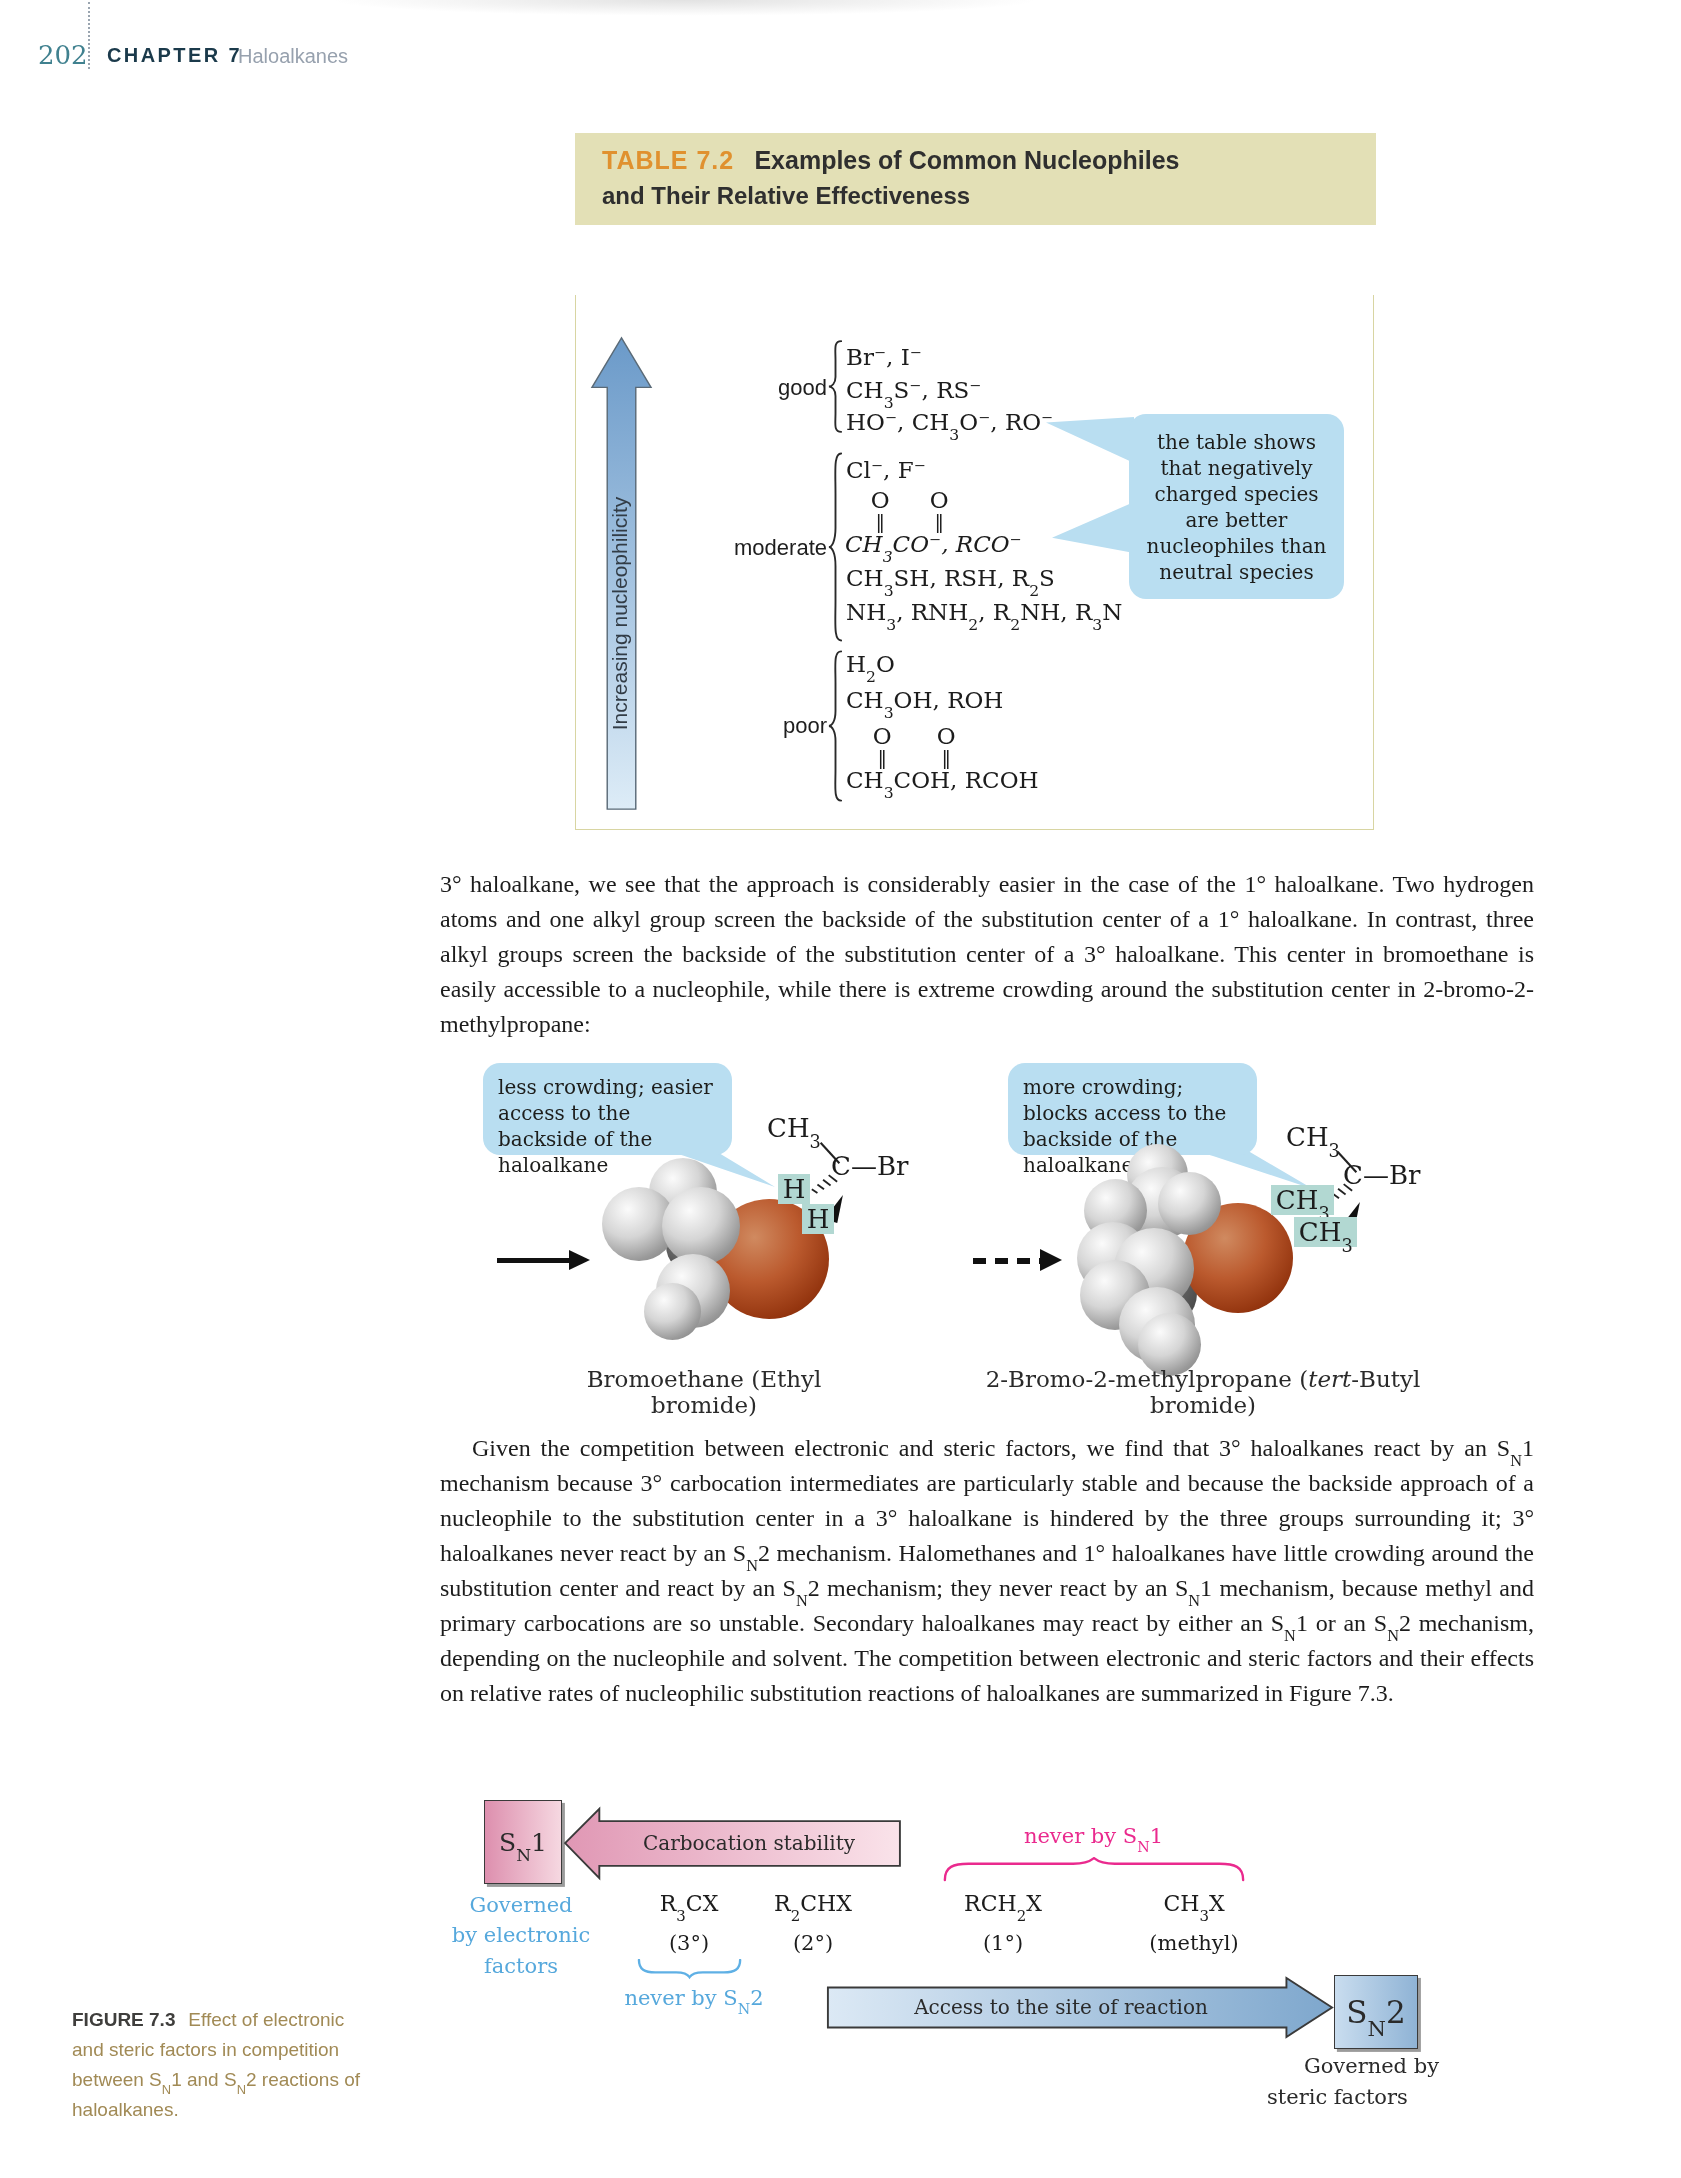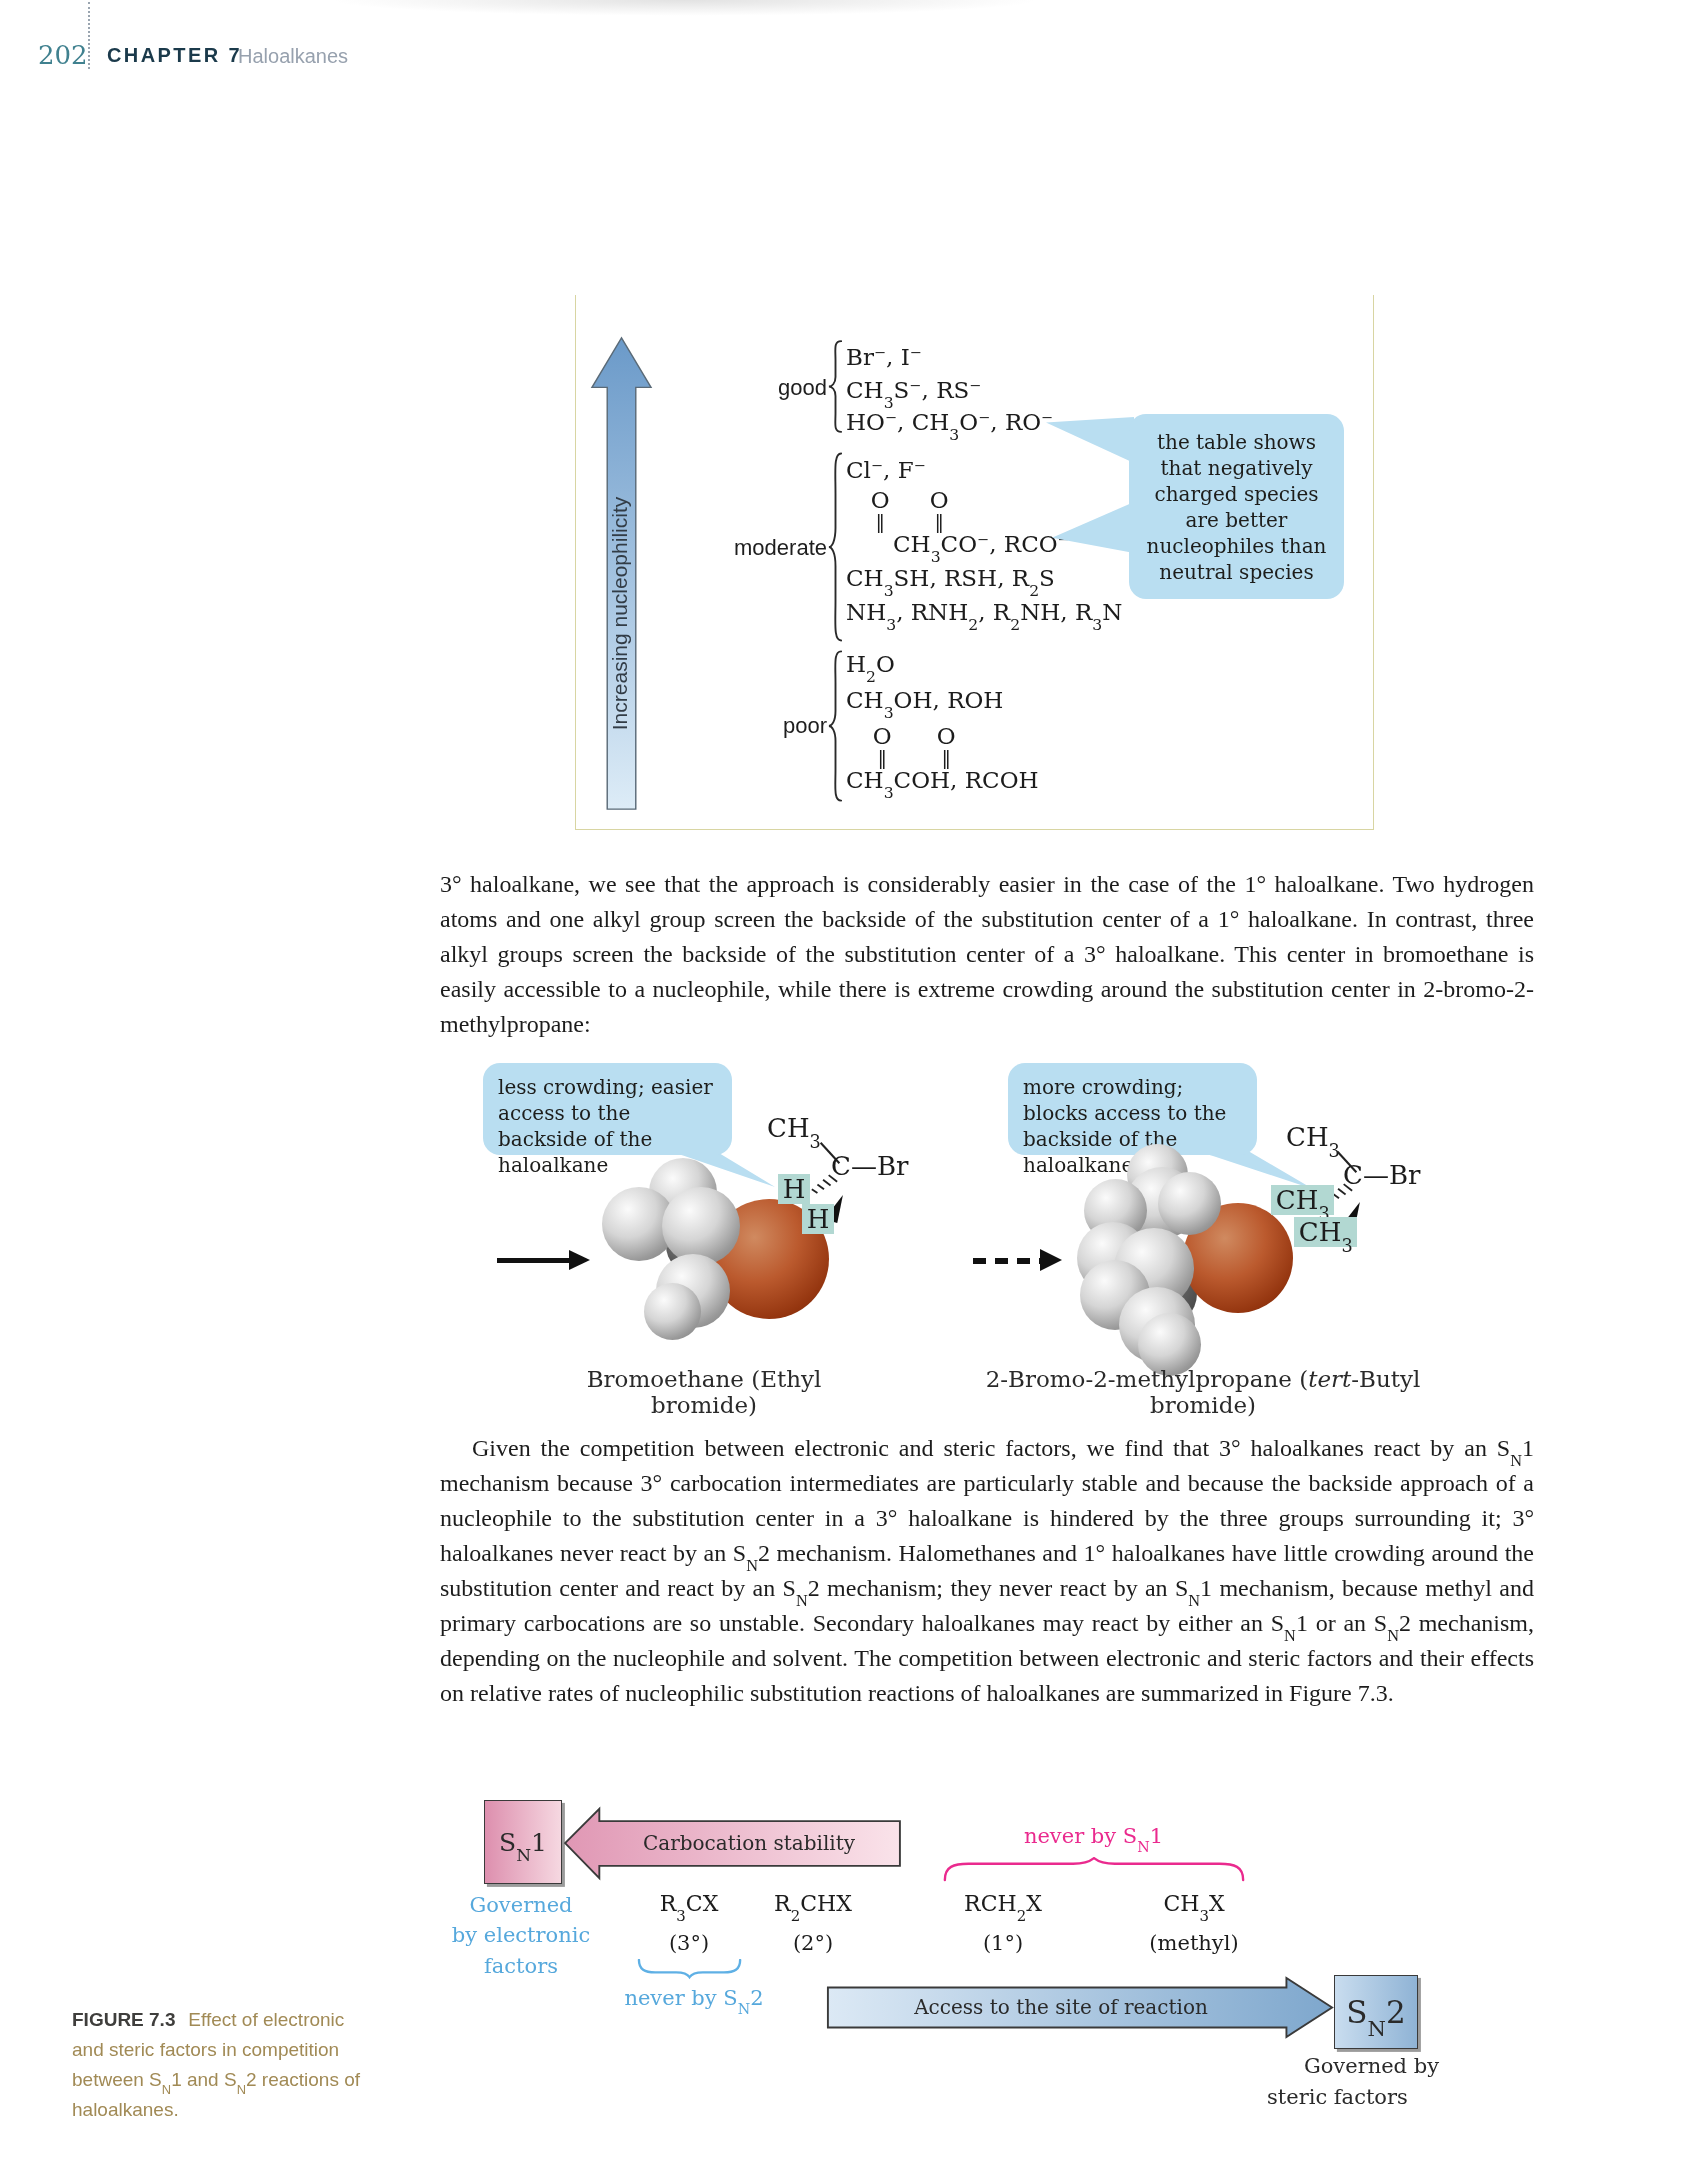--- a/index.html
+++ b/index.html
@@ -29,20 +29,27 @@
 
 <div class="abs" style="left:0;top:0;width:856px;height:76px;">
   <div class="abs chem" style="left:38px;top:40px;font-size:26px;color:#40818f;">202</div>
   <div class="abs" style="left:88px;top:1.9px;height:67px;border-left:2.9px dotted #9aa5b0;"></div>
   <div class="abs sans" style="left:107px;top:44px;font-size:20px;font-weight:bold;letter-spacing:2.4px;color:#1b3a4b;">CHAPTER 7</div>
   <div class="abs sans" style="left:238px;top:45px;font-size:20px;color:#97a1ae;">Haloalkanes</div>
 </div>
 
 <div class="abs" style="left:575px;top:133px;width:801px;height:697px;">
 
+  <div class="abs" style="left:0;top:0;width:801px;height:92px;background:#e3e0b6;">
+    <div class="abs sans" style="left:27px;top:13.3px;font-size:25px;font-weight:bold;">
+      <span style="color:#e0912f;letter-spacing:1px;">TABLE 7.2</span>
+      <span style="color:#2f2f2f;margin-left:13.3px;">Examples of Common Nucleophiles</span>
+    </div>
+    <div class="abs sans" style="left:27px;top:49px;font-size:24px;font-weight:bold;color:#2f2f2f;">and Their Relative Effectiveness</div>
+  </div>
 
 
   <div class="abs khaki-border" style="left:0;top:162px;width:797px;height:534px;background:#ffffff;border-bottom:1.9px solid #d8d5a2;"></div>
 </div>
 
 <svg class="abs" style="left:590px;top:336px;" width="63" height="476" viewBox="0 0 66 500">
   <defs>
     <linearGradient id="gv" x1="0" y1="0" x2="0" y2="1">
       <stop offset="0" stop-color="#6b9ac9"></stop>
         <stop offset="0.55" stop-color="#a8c6e2"></stop>
@@ -64,21 +71,21 @@
 
 <div class="abs sans" style="left:694px;top:535px;width:133px;text-align:right;font-size:22px;color:#1e1e1e;">moderate</div>
 <svg class="abs" style="left:827px;top:451px;" width="17" height="192" viewBox="0 0 18 202">
   <path d="M15,2 C7,2 9,20 9,44 L9,81 C9,95 5,101 2,101 C5,101 9,107 9,121 L9,158 C9,182 7,200 15,200" fill="none" stroke="#2a2a2a" stroke-width="2" stroke-linecap="round"></path>
 </svg>
 <div class="abs chem" style="left:846px;top:457px;font-size:23px;">Cl⁻, F⁻</div>
 <div class="abs chem" style="left:866px;top:487px;width:28.5px;text-align:center;font-size:23px;">O</div>
 <div class="abs chem" style="left:925px;top:487px;width:28.5px;text-align:center;font-size:23px;">O</div>
 <div class="abs chem" style="left:866px;top:510px;width:28.5px;text-align:center;font-size:19px;">‖</div>
 <div class="abs chem" style="left:925px;top:510px;width:28.5px;text-align:center;font-size:19px;">‖</div>
-<div class="abs chem" style="left:893px;top:531px;font-size:23px;">CH<sub>3</sub>CO⁻, RCO⁻</div>
+<div class="abs chem" style="left:845px;top:531px;font-size:23px;font-style:italic;">CH<sub>3</sub>CO⁻, RCO⁻</div>
 <div class="abs chem" style="left:846px;top:565px;font-size:23px;">CH<sub>3</sub>SH, RSH, R<sub>2</sub>S</div>
 <div class="abs chem" style="left:846px;top:599px;font-size:23px;">NH<sub>3</sub>, RNH<sub>2</sub>, R<sub>2</sub>NH, R<sub>3</sub>N</div>
 
 <div class="abs sans" style="left:732px;top:713px;width:95px;text-align:right;font-size:22px;color:#1e1e1e;">poor</div>
 <svg class="abs" style="left:827px;top:649px;" width="17" height="154" viewBox="0 0 18 162">
   <path d="M15,2 C7,2 9,16 9,35 L9,65 C9,76 5,81 2,81 C5,81 9,86 9,97 L9,127 C9,146 7,160 15,160" fill="none" stroke="#2a2a2a" stroke-width="2" stroke-linecap="round"></path>
 </svg>
 <div class="abs chem" style="left:846px;top:651px;font-size:23px;">H<sub>2</sub>O</div>
 <div class="abs chem" style="left:846px;top:687px;font-size:23px;">CH<sub>3</sub>OH, ROH</div>
 <div class="abs chem" style="left:868px;top:723px;width:28.5px;text-align:center;font-size:23px;">O</div>

